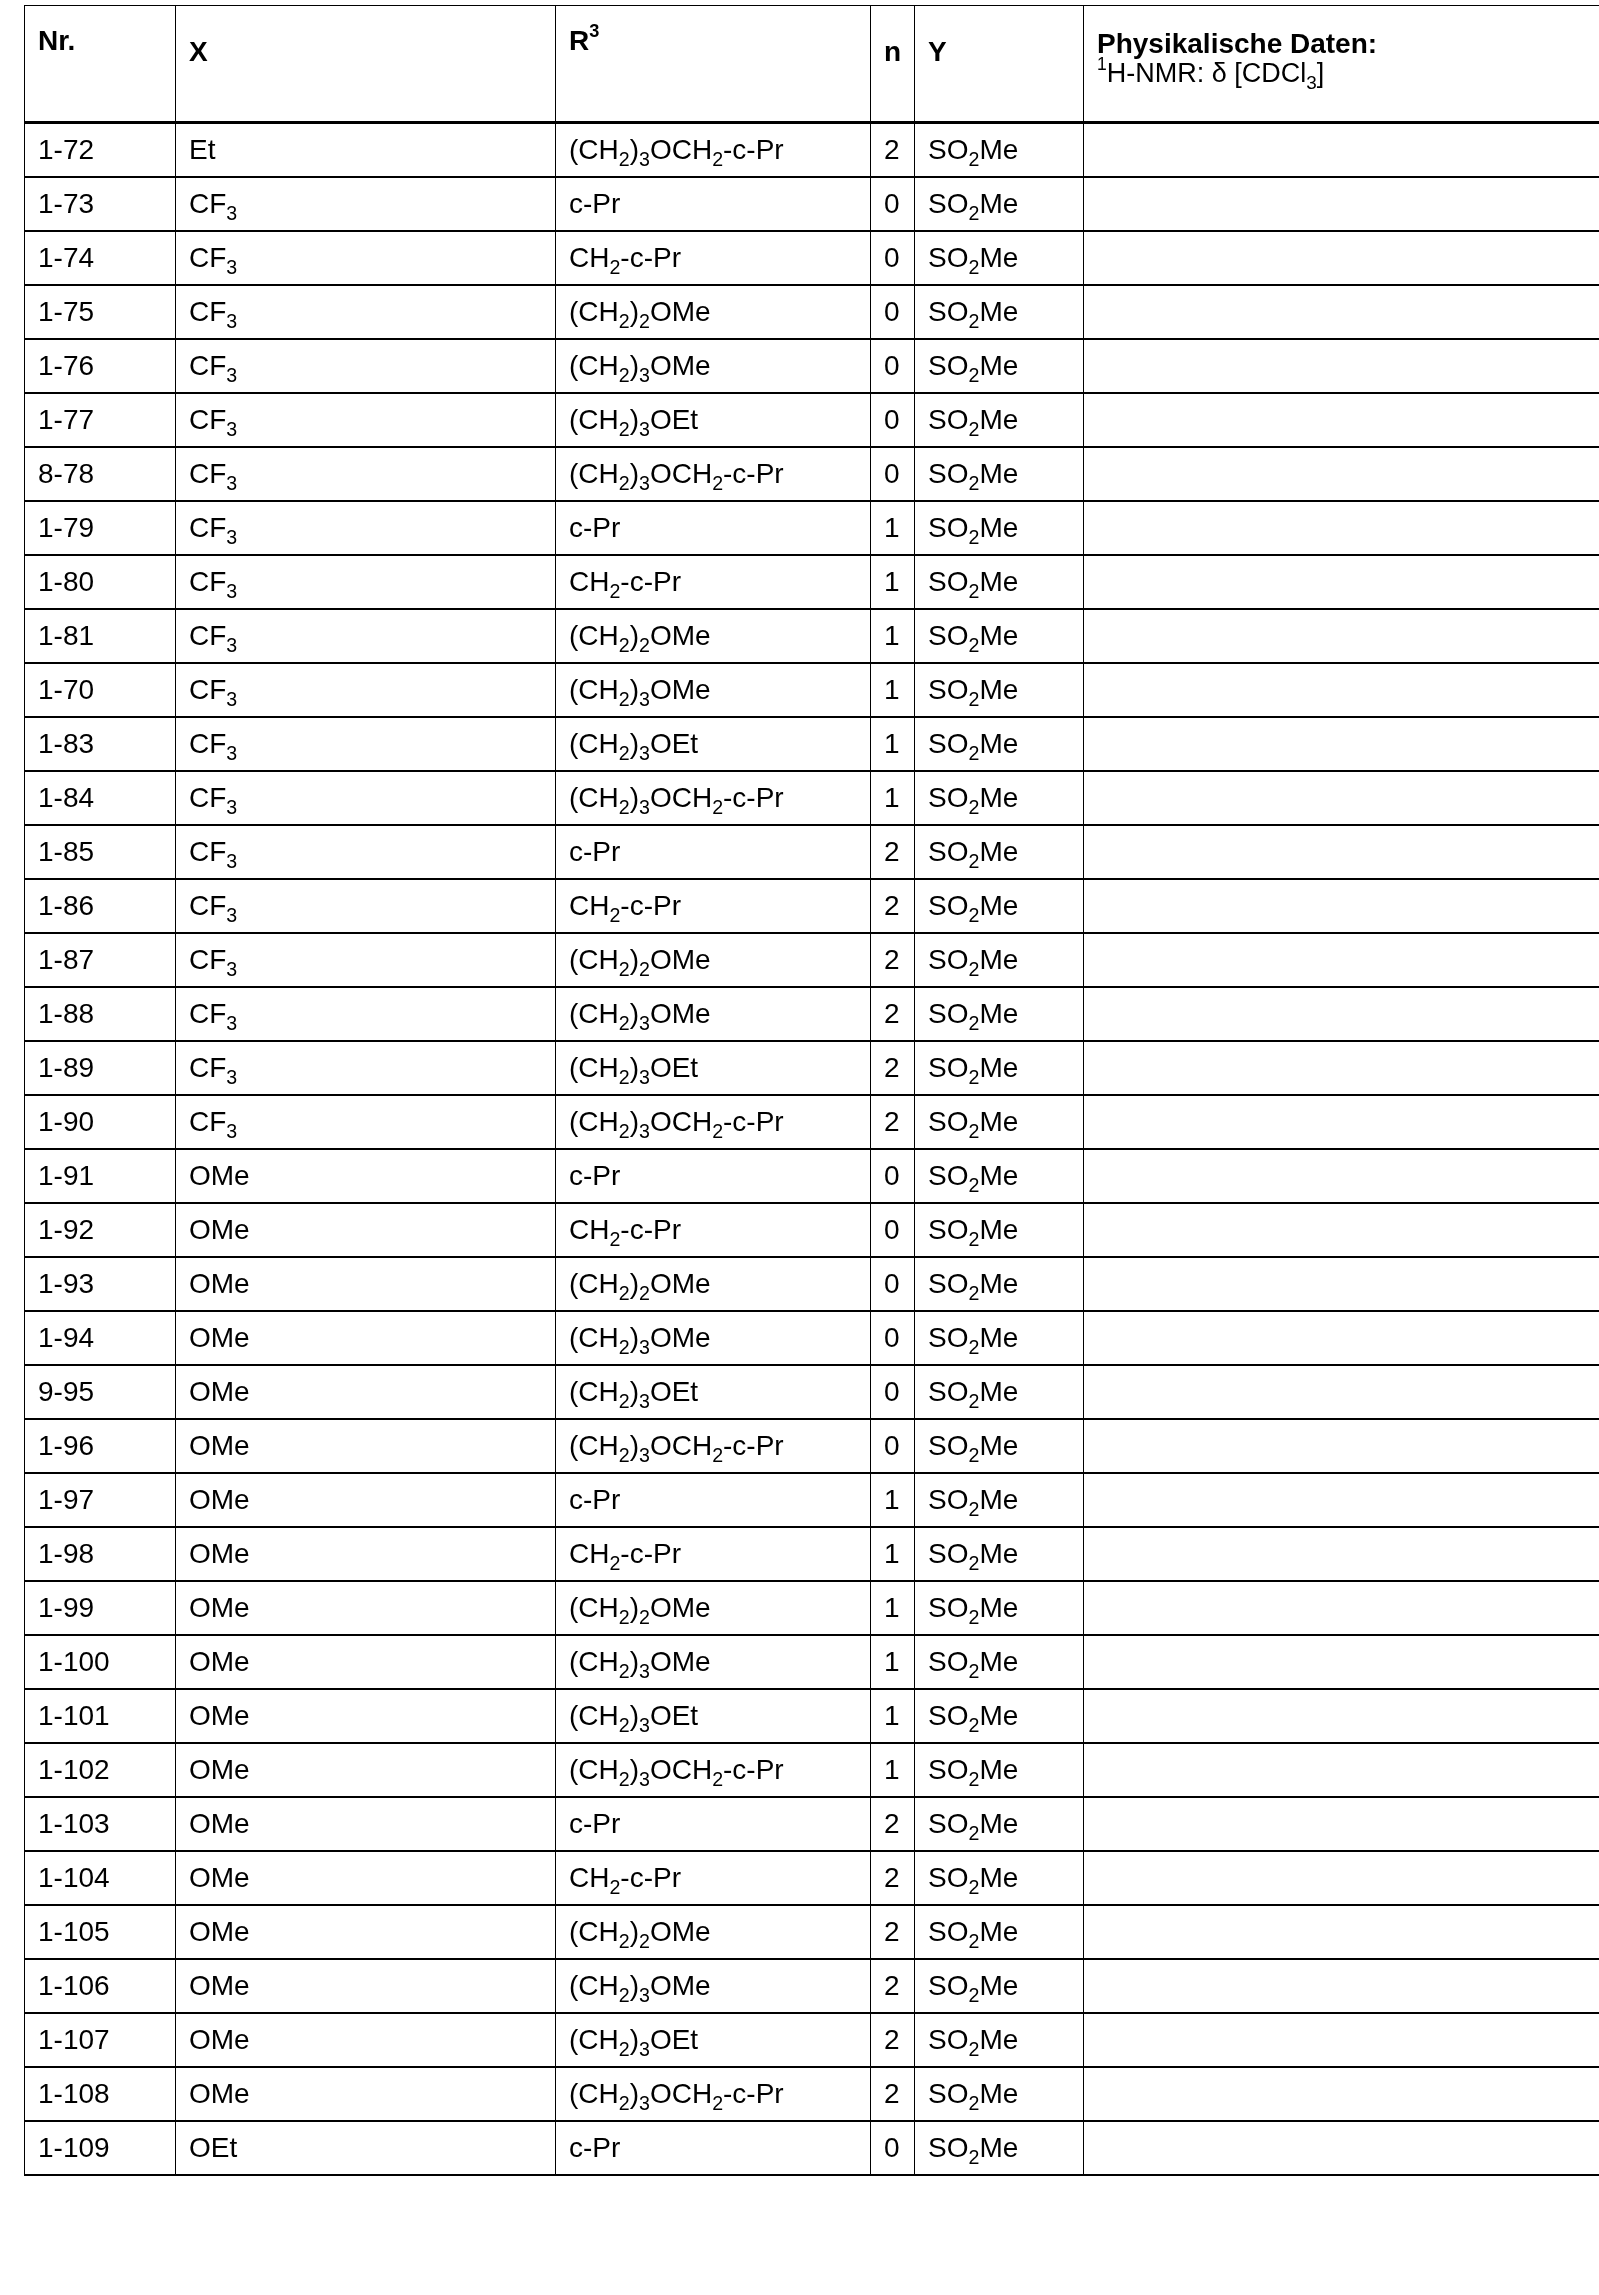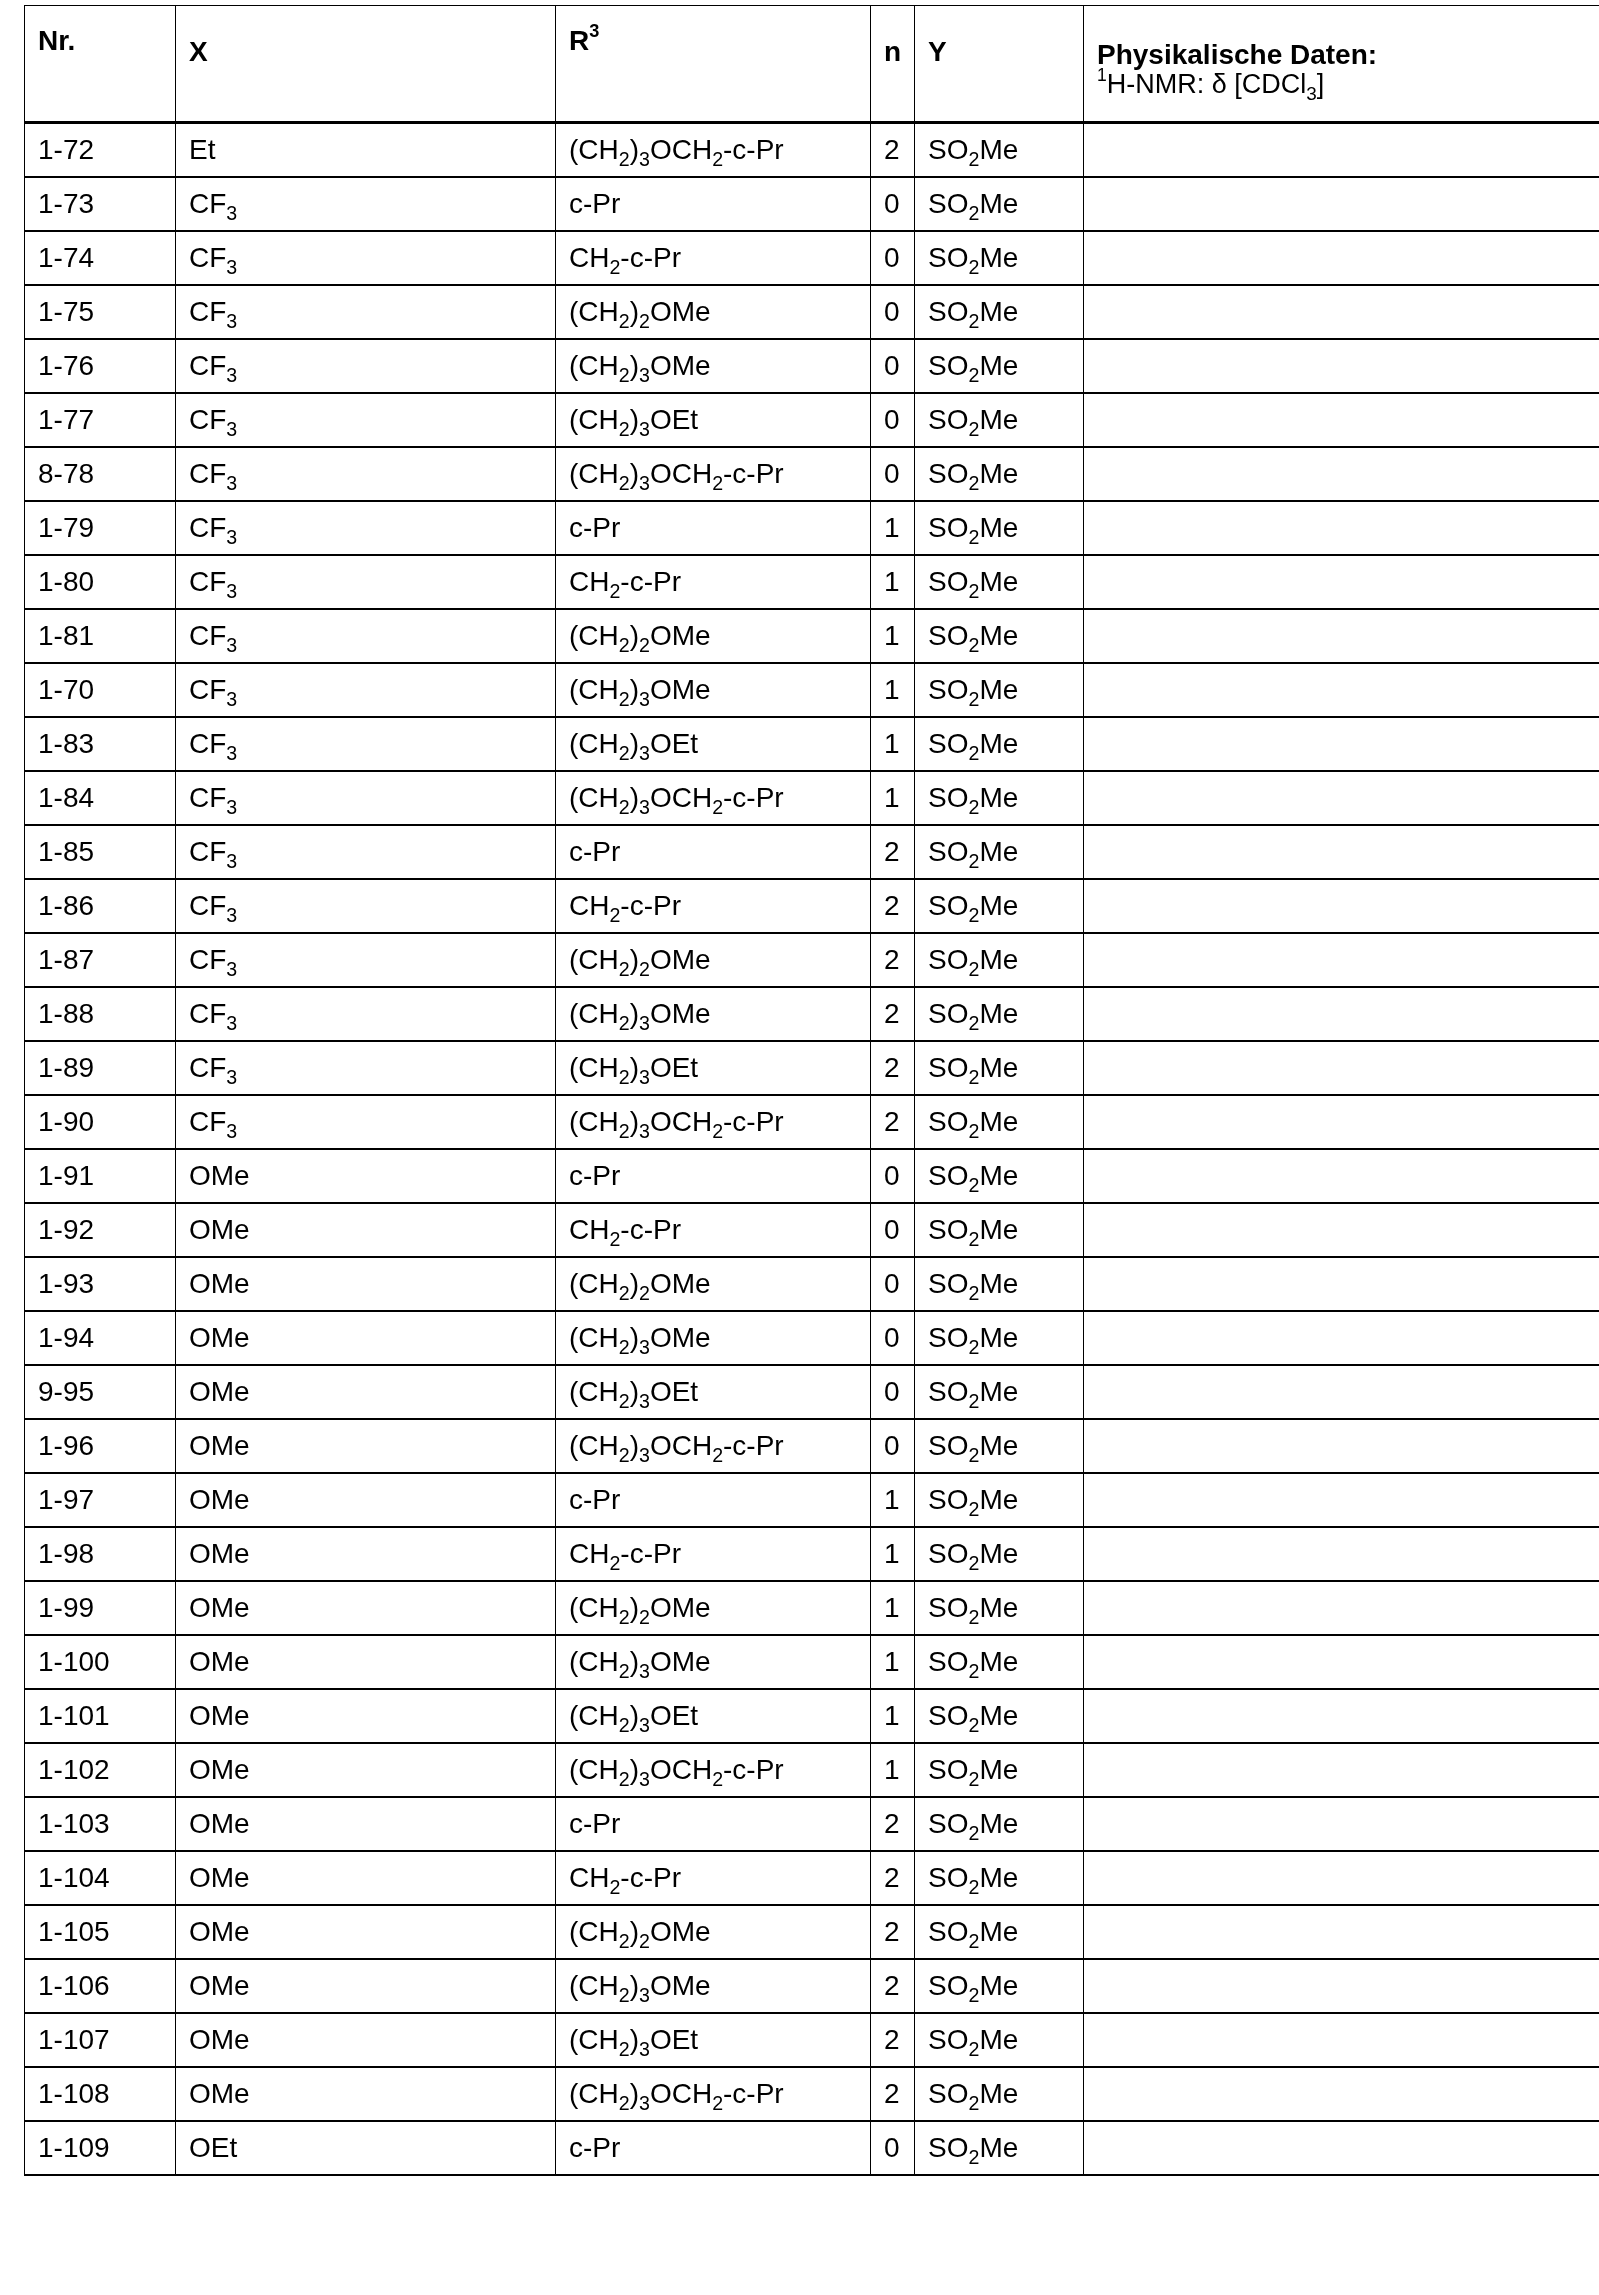--- a/index.html
+++ b/index.html
@@ -56,21 +56,21 @@
       <col class="c-phys">
   </colgroup>
   <thead>
     <tr>
       <th>Nr.</th>
       <th><span style="display:inline-block;margin-top:11.4px">X</span></th>
       <th><span>R</span><sup>3</sup></th>
       <th class="col-n"><span style="display:inline-block;margin-top:11.4px">n</span></th>
       <th><span style="display:inline-block;margin-top:11.4px">Y</span></th>
       <th>
-        <span style="display:inline-block;margin-top:14px">Physikalische Daten:</span>
+        <span style="display:inline-block;margin-top:3px">Physikalische Daten:</span>
         <span class="hdr-sub"><sup>1</sup><span>H-NMR: δ [CDCl</span><sub>3</sub><span>]</span></span>
       </th>
     </tr>
   </thead>
   <tbody id="tbody">
       <tr>
         <td>1-72</td>
         <td>Et</td>
         <td>(CH<sub>2</sub>)<sub>3</sub>OCH<sub>2</sub>-c-Pr</td>
         <td class="col-n">2</td>

